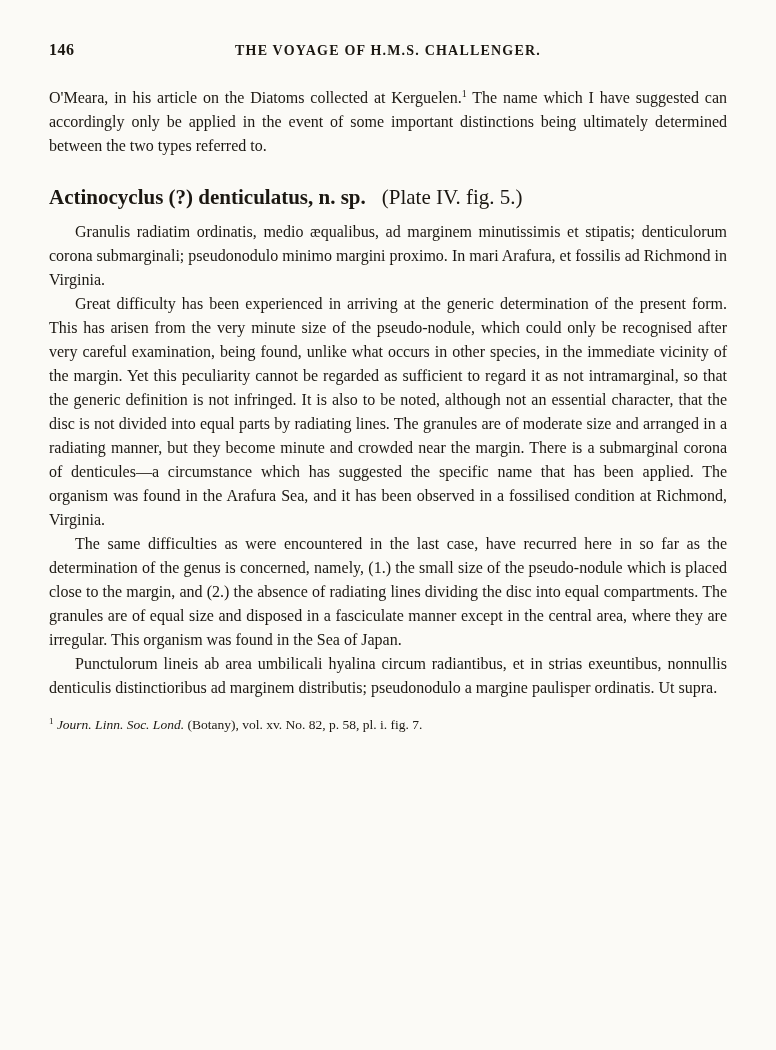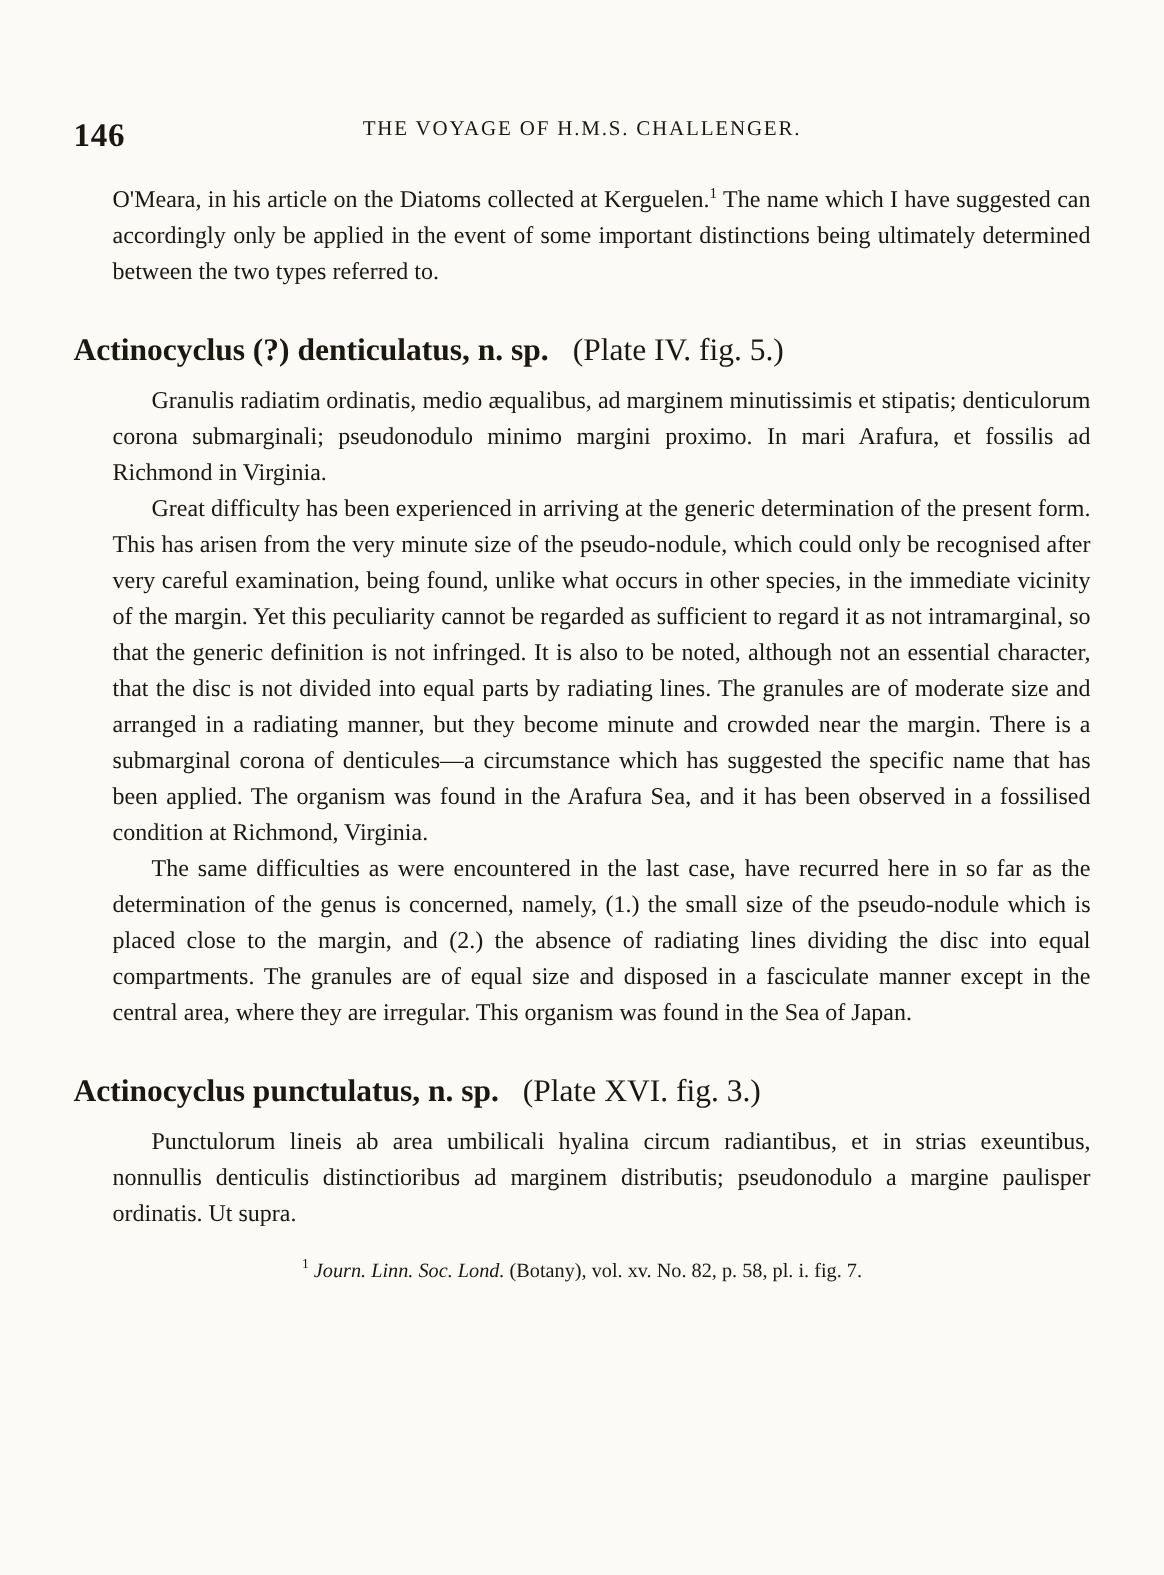--- a/index.html
+++ b/index.html
@@ -17,37 +17,35 @@
   }
   .page-header {
     position: relative;
     height: 24px;
     margin-bottom: 22px;
   }
   .page-number {
     position: absolute;
     left: 0;
     top: 1px;
-    font-size: 22px;
+    font-size: 16px;
     font-weight: bold;
     letter-spacing: 0.5px;
   }
   .running-title {
     text-align: center;
     font-size: 14px;
-    font-weight: normal;
+    font-weight: bold;
     letter-spacing: 1.2px;
     padding-top: 3px;
-    margin-top: 36px;
   }
   .body-text { font-size: 16px; line-height: 24px; }
   .para {
     text-align: justify;
     text-indent: 26px;
-    margin-left: 26px;
   }
   .para.no-indent { text-indent: 0; }
   sup.ref {
     font-size: 10px;
     line-height: 0;
     vertical-align: super;
   }
   .species-heading {
     margin-top: 27px;
     margin-bottom: 11px;
@@ -55,21 +53,20 @@
     font-weight: bold;
     line-height: 24px;
   }
   .plate-ref {
     font-weight: normal;
     margin-left: 16px;
   }
   .italic { font-style: italic; }
   .footnote {
     margin-top: 16px;
-    text-align: center;
     font-size: 13.5px;
     line-height: 18px;
   }
   .footnote sup.ref { font-size: 9px; }
 </style>
 </head>
 <body>
 
 <div class="page">
 
@@ -86,20 +83,19 @@
       <h3 class="species-heading"><span class="species-name">Actinocyclus (?) denticulatus, n. sp.</span><span class="plate-ref">(Plate IV. fig. 5.)</span></h3>
       <p class="para">Granulis radiatim ordinatis, medio æqualibus, ad marginem minutissimis et stipatis; denticulorum corona submarginali; pseudonodulo minimo margini proximo. In mari Arafura, et fossilis ad Richmond in Virginia.</p>
       <p class="para">Great difficulty has been experienced in arriving at the generic determination of the present form. This has arisen from the very minute size of the pseudo-nodule, which could only be recognised after very careful examination, being found, unlike what occurs in other species, in the immediate vicinity of the margin. Yet this peculiarity cannot be regarded as sufficient to regard it as not intramarginal, so that the generic definition is not infringed. It is also to be noted, although not an essential character, that the disc is not divided into equal parts by radiating lines. The granules are of moderate size and arranged in a radiating manner, but they become minute and crowded near the margin. There is a submarginal corona of denticules—a circumstance which has suggested the specific name that has been applied. The organism was found in the Arafura Sea, and it has been observed in a fossilised condition at Richmond, Virginia.</p>
     </section>
 
     <section>
       <p class="para">The same difficulties as were encountered in the last case, have recurred here in so far as the determination of the genus is concerned, namely, (1.) the small size of the pseudo-nodule which is placed close to the margin, and (2.) the absence of radiating lines dividing the disc into equal compartments. The granules are of equal size and disposed in a fasciculate manner except in the central area, where they are irregular. This organism was found in the Sea of Japan.</p>
     </section>
 
     <section>
-      <h3 class="species-heading"><span class="species-name">Actinocyclus punctulatus, n. sp.</span><span class="plate-ref">(Plate XVI. fig. 3.)</span></h3>
       <p class="para">Punctulorum lineis ab area umbilicali hyalina circum radiantibus, et in strias exeuntibus, nonnullis denticulis distinctioribus ad marginem distributis; pseudonodulo a margine paulisper ordinatis. Ut supra.</p>
     </section>
 
     <div class="footnote"><sup class="ref">1</sup> <span class="italic">Journ. Linn. Soc. Lond.</span><span> (Botany), vol. xv. No. 82, p. 58, pl. i. fig. 7.</span></div>
 
   </div>
 </div>
 
 </body></html>

